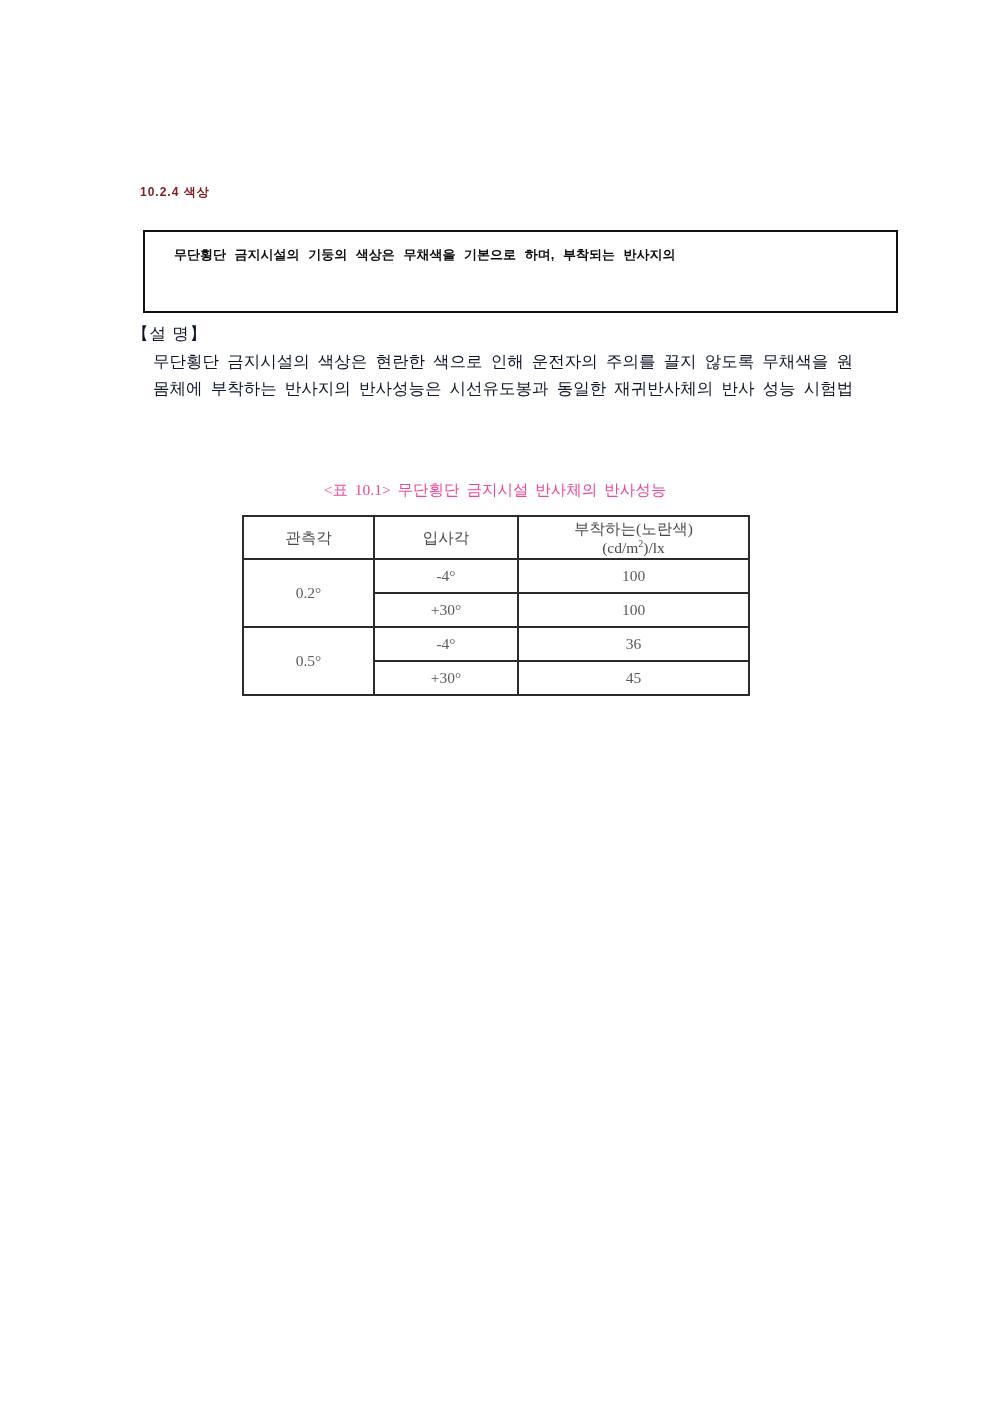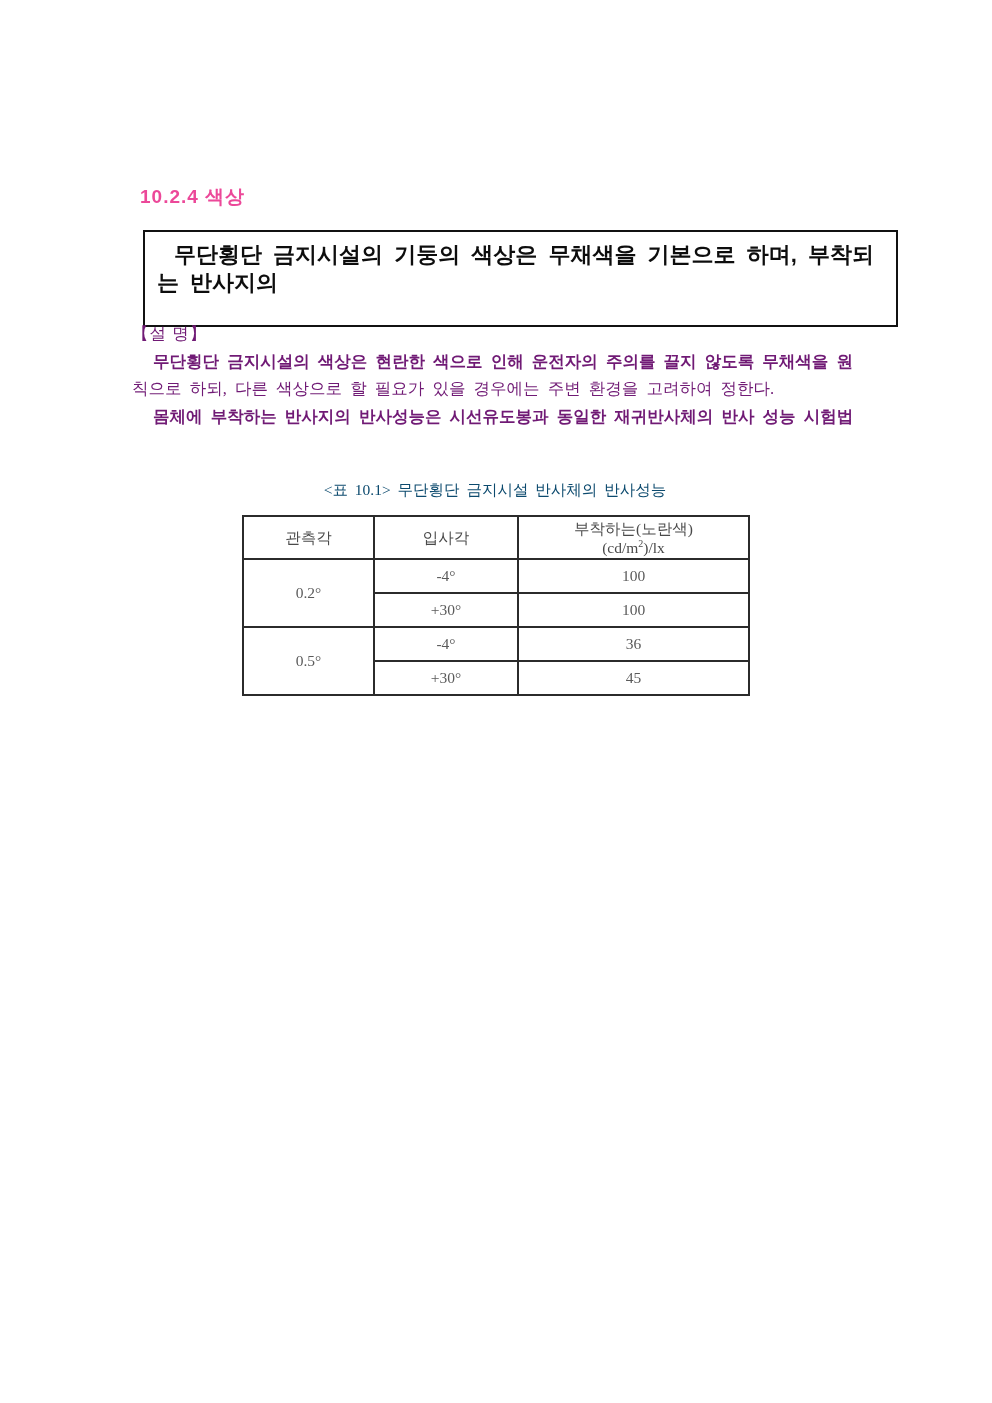--- a/index.html
+++ b/index.html
@@ -14,65 +14,65 @@
     background: #ffffff;
     overflow: hidden;
     font-family: "Liberation Serif", "DejaVu Serif", serif;
     color: #2e2e2e;
   }
   .doc-heading {
     position: absolute;
     left: 140px;
     top: 184px;
     font-family: "Liberation Sans", "DejaVu Sans", sans-serif;
-    font-size: 19px;
+    font-size: 12px;
     font-weight: bold;
-    color: #ec4899;
+    color: #7f1d1d;
     letter-spacing: 1px;
   }
   .notice-box {
     position: absolute;
     left: 143px;
     top: 230px;
     width: 755px;
-    height: 97px;
+    height: 83px;
     box-sizing: border-box;
     border: 2px solid #111111;
     padding: 9px 12px 4px 12px;
     font-family: "Liberation Sans", "DejaVu Sans", sans-serif;
-    font-size: 22px;
+    font-size: 13px;
     font-weight: bold;
     line-height: 28px;
     color: #0d0d0d;
     word-spacing: 5px;
   }
   .notice-box .line1 { text-indent: 17px; }
   .explanation {
     position: absolute;
     left: 132px;
     top: 320px;
     width: 742px;
     font-size: 16.5px;
     line-height: 27.5px;
-    color: #701a75;
+    color: #0f172a;
     word-spacing: 4px;
   }
   .explanation .exp-label {
     word-spacing: 0;
     letter-spacing: 1px;
   }
-  .explanation .indent { text-indent: 21px; font-weight: bold; }
+  .explanation .indent { text-indent: 21px; }
   .table-caption {
     position: absolute;
     left: 242px;
     top: 480px;
     width: 506px;
     text-align: center;
     font-size: 15.5px;
-    color: #0c4a6e;
+    color: #ec4899;
     word-spacing: 3px;
   }
   table.refl-table {
     position: absolute;
     left: 242px;
     top: 515px;
     width: 506px;
     border-collapse: collapse;
     table-layout: fixed;
     font-size: 15.5px;
@@ -105,21 +105,20 @@
 
   <div class="doc-heading">10.2.4 색상</div>
 
   <div class="notice-box">
     <div class="line1">무단횡단 금지시설의 기둥의 색상은 무채색을 기본으로 하며, 부착되는 반사지의</div>
   </div>
 
   <div class="explanation">
     <div class="exp-label">【설 명】</div>
     <div class="indent">무단횡단 금지시설의 색상은 현란한 색으로 인해 운전자의 주의를 끌지 않도록 무채색을 원</div>
-    <div>칙으로 하되, 다른 색상으로 할 필요가 있을 경우에는 주변 환경을 고려하여 정한다.</div>
     <div class="indent">몸체에 부착하는 반사지의 반사성능은 시선유도봉과 동일한 재귀반사체의 반사 성능 시험법</div>
   </div>
 
   <div class="table-caption">&lt;표 10.1&gt; 무단횡단 금지시설 반사체의 반사성능</div>
 
   <table class="refl-table">
     <colgroup>
       <col class="col-obs">
       <col class="col-ent">
       <col class="col-val">

